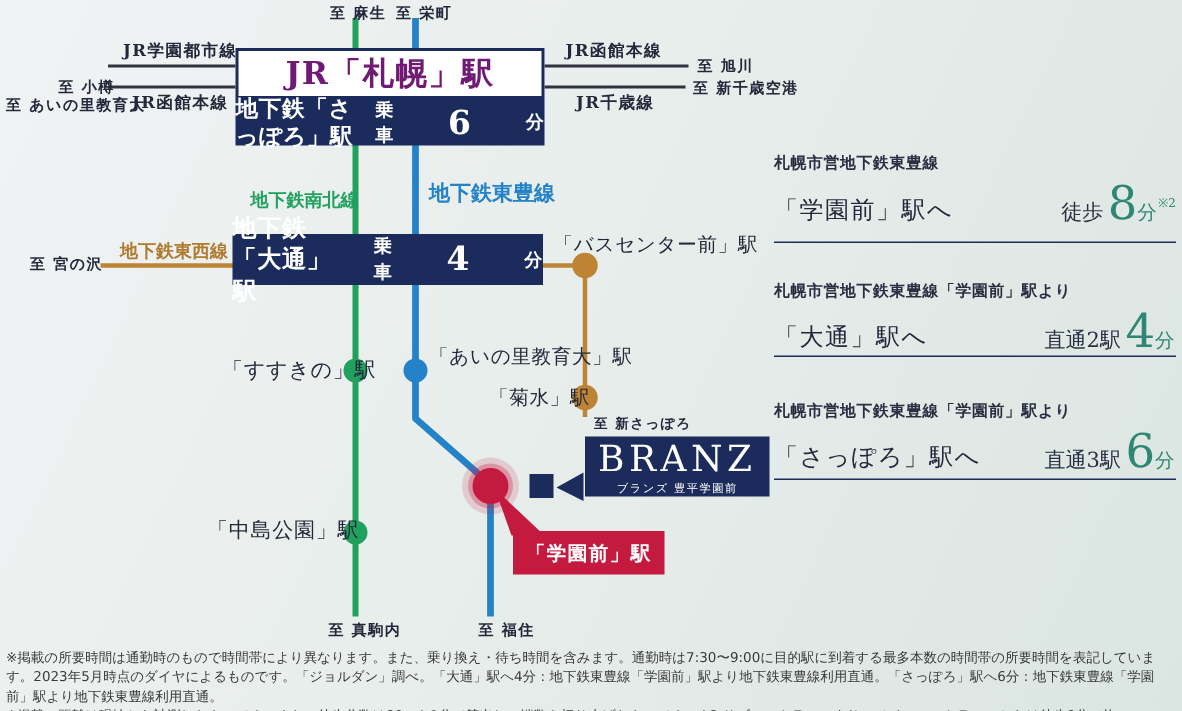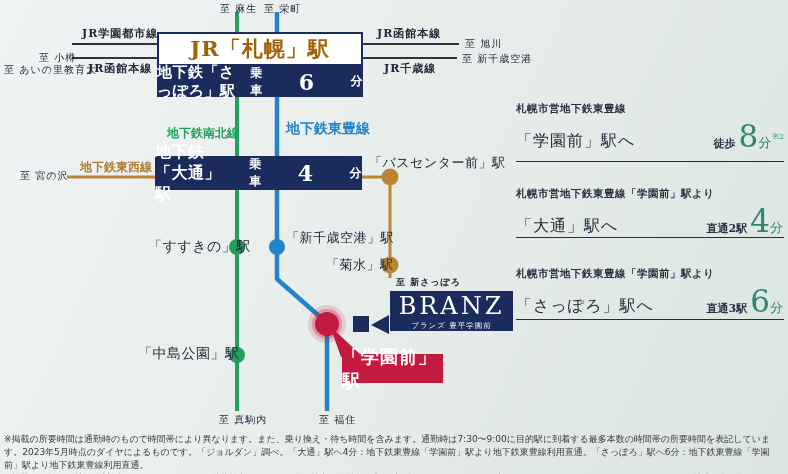--- a/index.html
+++ b/index.html
@@ -3,34 +3,34 @@
 <meta charset="utf-8">
 <style>
   html,body { margin:0; padding:0; }
   .map-root {
     position:relative; width:788px; height:474px; overflow:hidden;
     background:linear-gradient(115deg,#f0f3f4 0%,#e8eeec 45%,#dbe5e1 100%);
     font-family:"DejaVu Serif", serif; color:#23283a;
   }
   svg.rail-layer { position:absolute; left:0; top:0; z-index:1; }
   .lbl { position:absolute; white-space:nowrap; z-index:3; }
-  .sm  { font-size:10px; font-weight:normal; letter-spacing:1px; }
+  .sm  { font-size:10px; font-weight:bold; letter-spacing:1px; }
   .xs  { font-size:9px;  font-weight:bold; letter-spacing:1px; }
   .jrlbl { font-size:11px; font-weight:bold; letter-spacing:1px; }
   .stlbl { font-size:13px; letter-spacing:0.5px; }
   .stlbl-lg { font-size:14px; letter-spacing:0.5px; }
   .line-green { color:#21a15e; font-size:12px; font-weight:bold; }
   .line-blue  { color:#2482c8; font-size:14px; font-weight:bold; }
   .line-orange{ color:#b07b2e; font-size:12px; font-weight:bold; }
 
   .sapporo-box { position:absolute; left:157px; top:32px; width:206px; z-index:4; }
   .jr-station-box {
     height:30px; background:#ffffff; border:2px solid #1a2b5c;
     display:flex; align-items:center; justify-content:center;
-    font-size:21px; font-weight:bold; color:#a16207; letter-spacing:1px;
+    font-size:21px; font-weight:bold; color:#701a75; letter-spacing:1px;
   }
   .subway-station-box {
     height:31px; background:#1a2b5c; color:#fff;
     display:flex; align-items:center; justify-content:center;
     font-size:15px; font-weight:bold; letter-spacing:0.5px;
   }
   .ride { display:inline-flex; align-items:center; margin-left:9px;gap:35px; }
   .ride .pfx  { font-size:12px; }
   .ride .num  { font-size:22px; line-height:1; margin:0 1px; }
   .ride .unit { font-size:12px; }
@@ -46,33 +46,33 @@
     position:absolute; left:390px; top:291px; width:123px; height:40px; z-index:4;
     background:#1a2b5c; color:#fff; display:flex; flex-direction:column;
     align-items:center; justify-content:flex-end;
   }
   .branz-logo { font-size:24px; letter-spacing:3px; line-height:1; }
   .branz-sub  { font-size:7.5px; letter-spacing:1px; margin-top:3px; }
 
   .gakuenmae-box {
     position:absolute; left:342px; top:354px; width:101px; height:29px; z-index:4;
     background:#c41a3f; color:#fff; display:flex; align-items:center; justify-content:center;
-    font-size:18px; font-weight:bold; letter-spacing:1px;
+    font-size:13px; font-weight:bold; letter-spacing:1px;
   }
 
   .info-panel { position:absolute; left:516px; top:0; width:268px; z-index:3; }
   .info-block { position:absolute; left:0; width:268px; border-bottom:1px solid #1a2b5c; }
   .ib1 { top:102px; height:59px; }
   .ib2 { top:187px; height:50px; }
   .ib3 { top:267px; height:52px; }
   .info-line { font-size:10.5px; font-weight:bold; letter-spacing:0.5px; color:#2a2f42; }
   .info-row  { display:flex; justify-content:space-between; align-items:flex-end; margin-top:7px; }
   .info-dest { font-size:16px; letter-spacing:1px; color:#23283a; }
   .info-time { display:inline-flex; align-items:baseline; }
-  .time-prefix { font-size:11px; font-weight:bold; color:#2a2f42; margin-right:3px; }
+  .time-prefix { font-size:14px; font-weight:normal; color:#2a2f42; margin-right:3px; }
   .time-num  { font-size:31px; line-height:0.9; color:#2e8673; }
   .time-unit { font-size:13px; color:#2e8673; }
   .time-note { font-size:8px; color:#2e8673; position:relative; top:-8px; margin-left:1px; }
 
   .footnotes {
     position:absolute; left:4px; top:433px; width:780px; z-index:3;
     font-family:"DejaVu Sans", sans-serif; font-size:9px; line-height:1.45; color:#3a3a3a;
   }
   .footnotes p { margin:0; }
 </style>
@@ -145,21 +145,21 @@
     <span class="gap"></span>
     <span class="ride">
       <span class="pfx">乗車</span>
       <span class="num">4</span>
       <span class="unit">分</span>
     </span>
   </div>
 
   <div class="lbl stlbl" style="left:369px; top:154px;">「バスセンター前」駅</div>
   <div class="lbl stlbl-lg" style="left:148px; top:238px;">「すすきの」駅</div>
-  <div class="lbl stlbl" style="left:286px; top:229px;">「新千歳空港」駅</div>
+  <div class="lbl stlbl" style="left:286px; top:229px;">「あいの里教育大」駅</div>
   <div class="lbl stlbl" style="left:326px; top:256px;">「菊水」駅</div>
   <div class="lbl xs" style="left:396px; top:276px;">至 新さっぽろ</div>
   <div class="lbl stlbl-lg" style="left:138px; top:345px;">「中島公園」駅</div>
 
   <div class="branz-box">
     <div class="branz-logo">BRANZ</div>
     <div class="branz-sub">ブランズ 豊平学園前</div>
   </div>
 
   <div class="gakuenmae-box">「学園前」駅</div>

